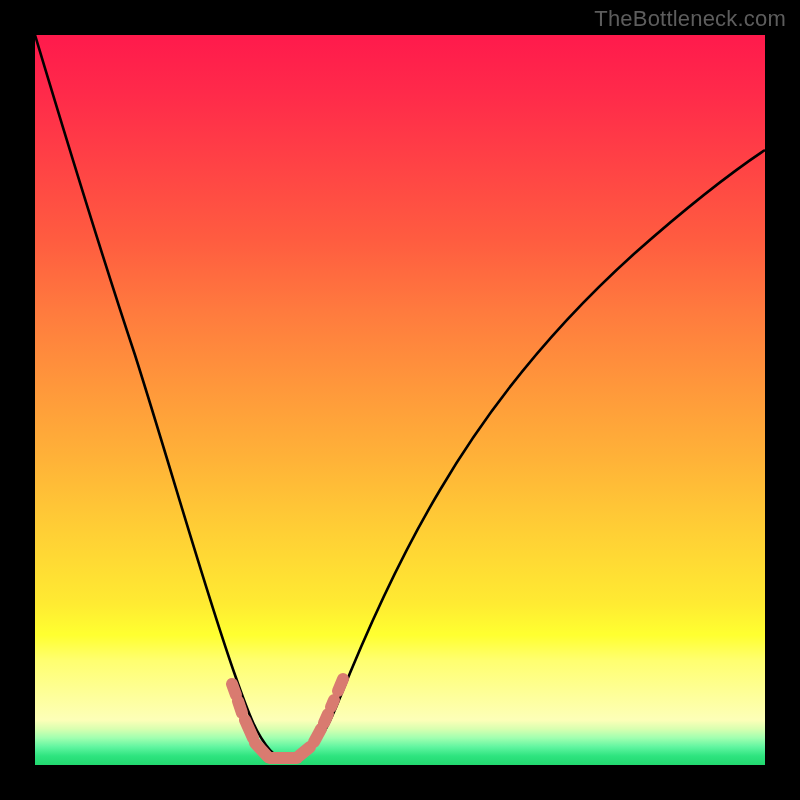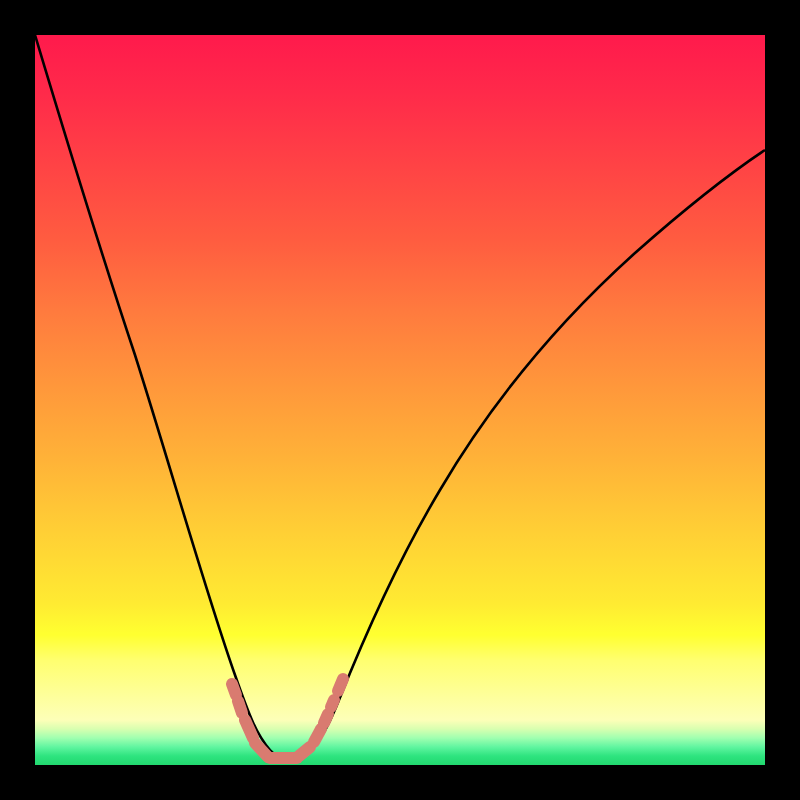--- a/index.html
+++ b/index.html
@@ -91,20 +91,21 @@
     width: 730px;
     height: 730px;
     z-index: 20;
   }
 </style>
 </head>
 <body>
 
 <div class="frame">
 
+  <div class="watermark">TheBottleneck.com</div>
 
   <div class="plot">
     <div class="gradient"></div>
     <div class="band-pale"></div>
     <div class="band-green"></div>
 
     <svg class="curve" viewBox="0 0 730 730">
       <path fill="none" stroke="#000" stroke-width="2.6" d="M 0 0
                C 30 100, 60 200, 100 320
                C 135 430, 170 555, 200 640

